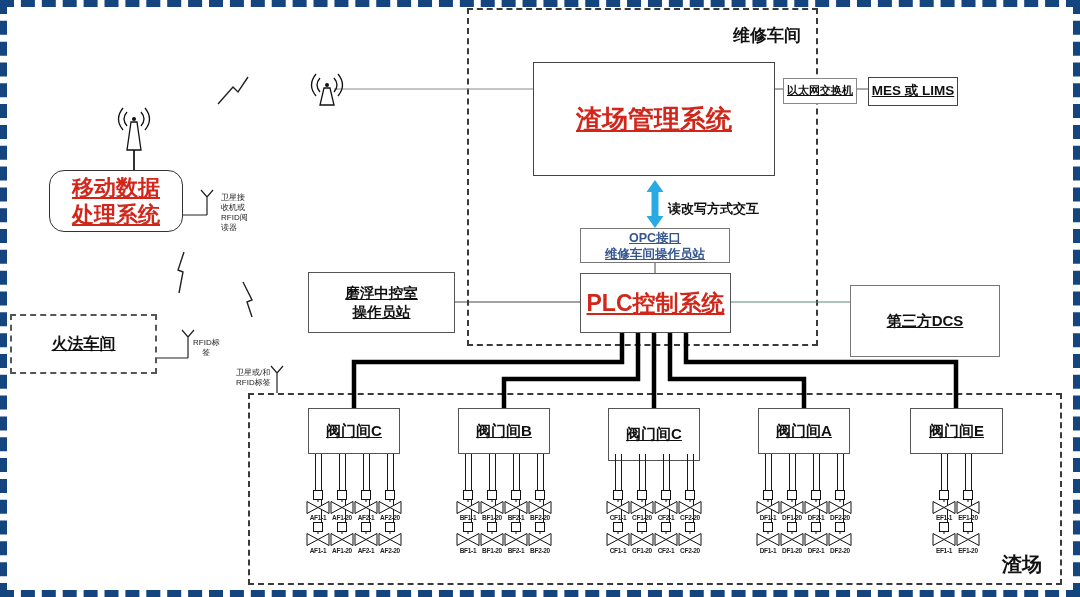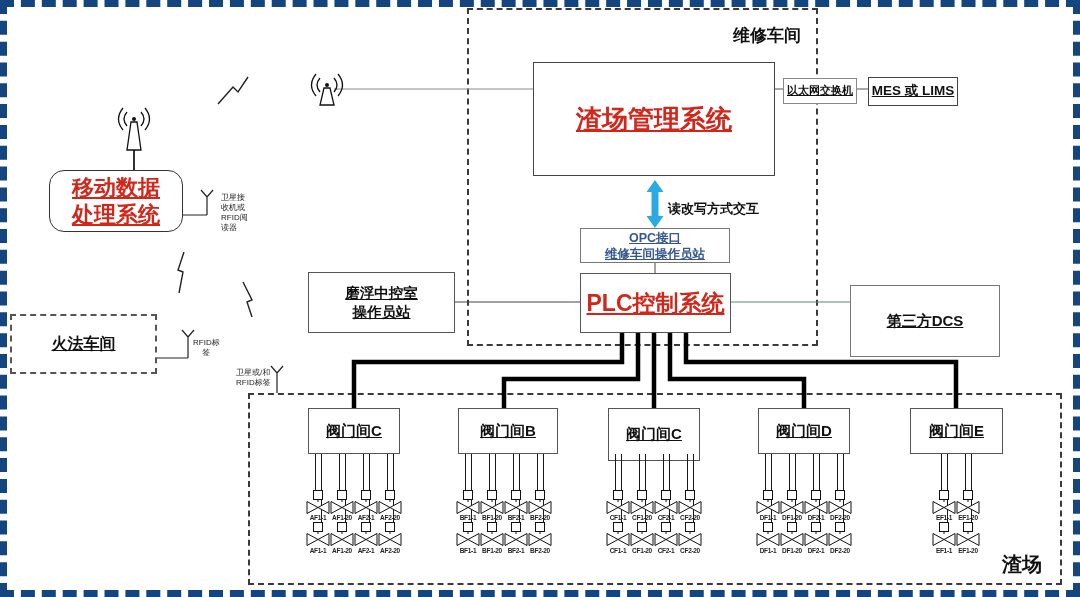--- a/index.html
+++ b/index.html
@@ -93,23 +93,23 @@
   <div class="box" style="left:783px;top:78px;width:74px;height:26px;font-size:11px;border-color:#888;">以太网交换机</div>
   <div class="box" style="left:868px;top:77px;width:90px;height:29px;font-size:13.5px;border-color:#444;">MES 或 LIMS</div>
   <div class="box blue" style="left:580px;top:228px;width:150px;height:35px;font-size:12.5px;border-color:#777;line-height:16px;">OPC接口
 维修车间操作员站</div>
   <div class="box red" style="left:580px;top:273px;width:151px;height:60px;font-size:23px;">PLC控制系统</div>
   <div class="box" style="left:308px;top:272px;width:147px;height:61px;font-size:14.5px;">磨浮中控室
 操作员站</div>
   <div class="box" style="left:850px;top:285px;width:150px;height:72px;font-size:15px;border-color:#777;">第三方DCS</div>
 
   <div class="box" style="left:308px;top:408px;width:92px;height:46px;font-size:15px;">阀门间C</div>
-  <div class="box" style="left:458px;top:408px;width:100px;height:46px;font-size:15px;">阀门间B</div>
+  <div class="box" style="left:458px;top:408px;width:92px;height:46px;font-size:15px;">阀门间B</div>
   <div class="box" style="left:608px;top:408px;width:92px;height:53px;font-size:15px;">阀门间C</div>
-  <div class="box" style="left:758px;top:408px;width:92px;height:46px;font-size:15px;">阀门间D</div>
+  <div class="box" style="left:758px;top:408px;width:92px;height:46px;font-size:15px;">阀门间A</div>
   <div class="box" style="left:910px;top:408px;width:93px;height:46px;font-size:15px;">阀门间E</div>
 
   <div class="lab" style="left:733px;top:24px;font-size:17px;">维修车间</div>
   <div class="lab" style="left:668px;top:200px;font-size:13px;">读改写方式交互</div>
   <div class="lab" style="left:1002px;top:551px;font-size:20px;">渣场</div>
   <div class="lab note" style="left:221px;top:193px;">卫星接
 收机或
 RFID阅
 读器</div>
   <div class="lab note" style="left:193px;top:338px;text-align:center;">RFID标

